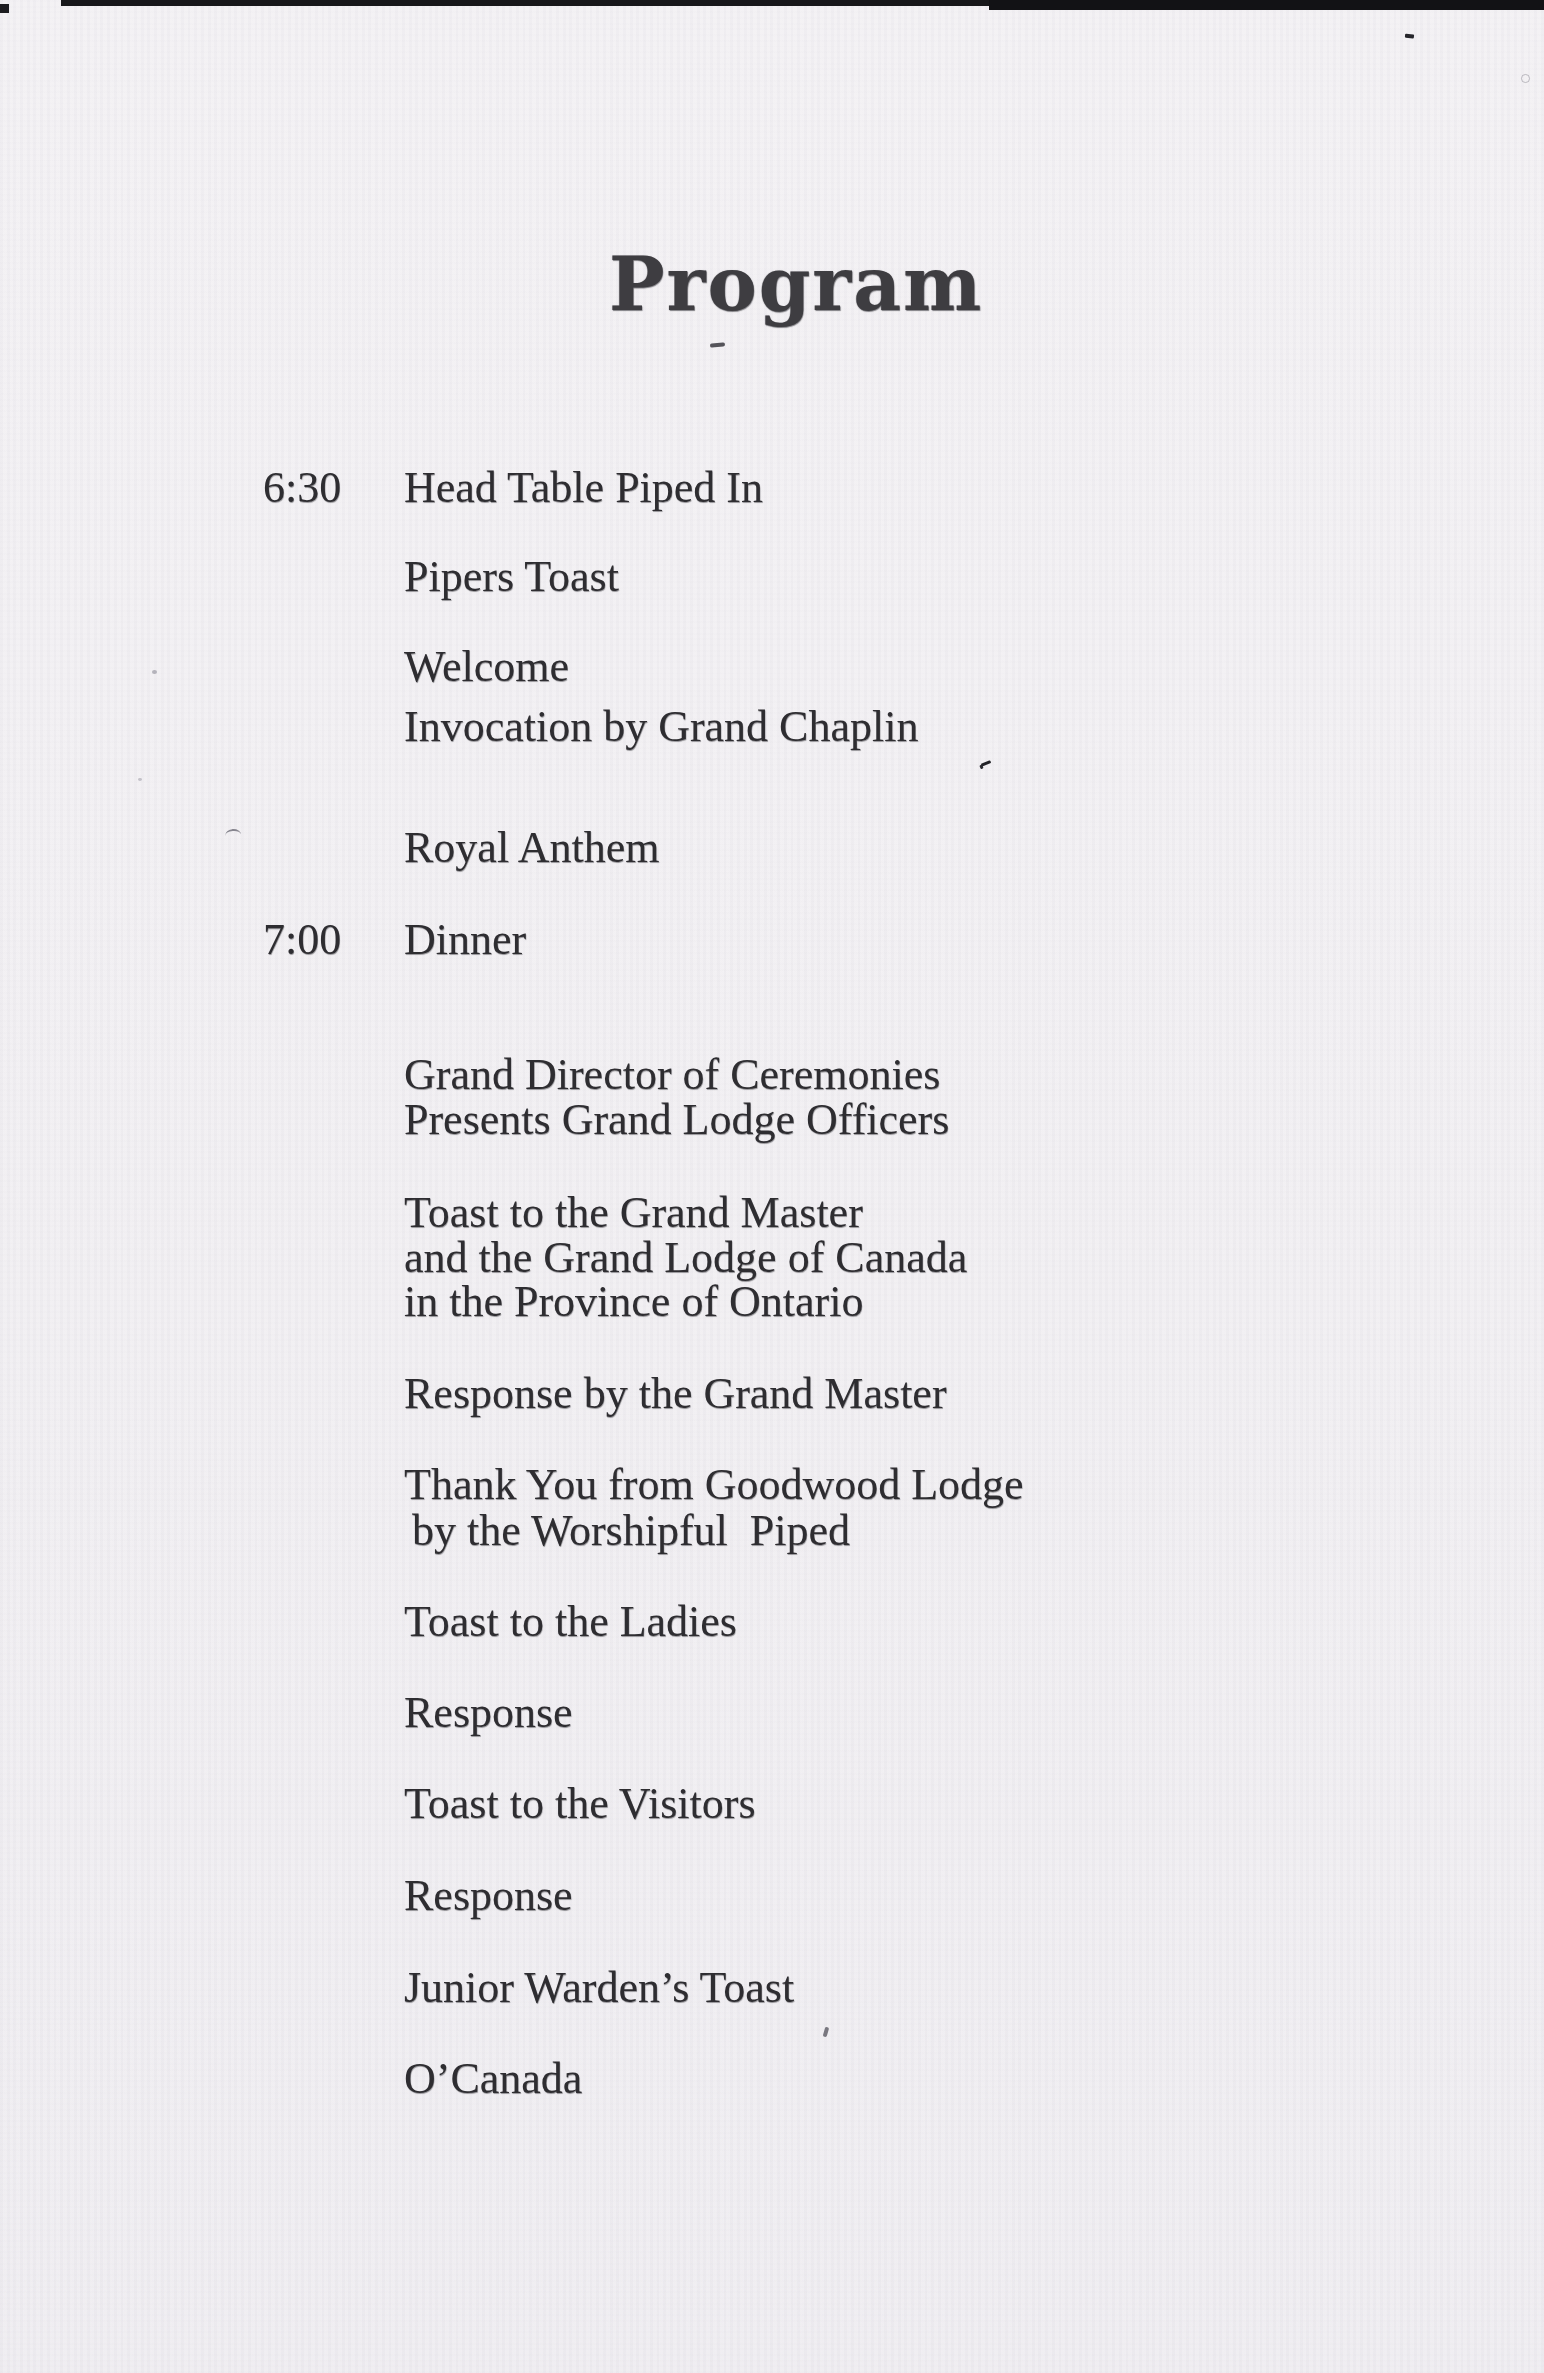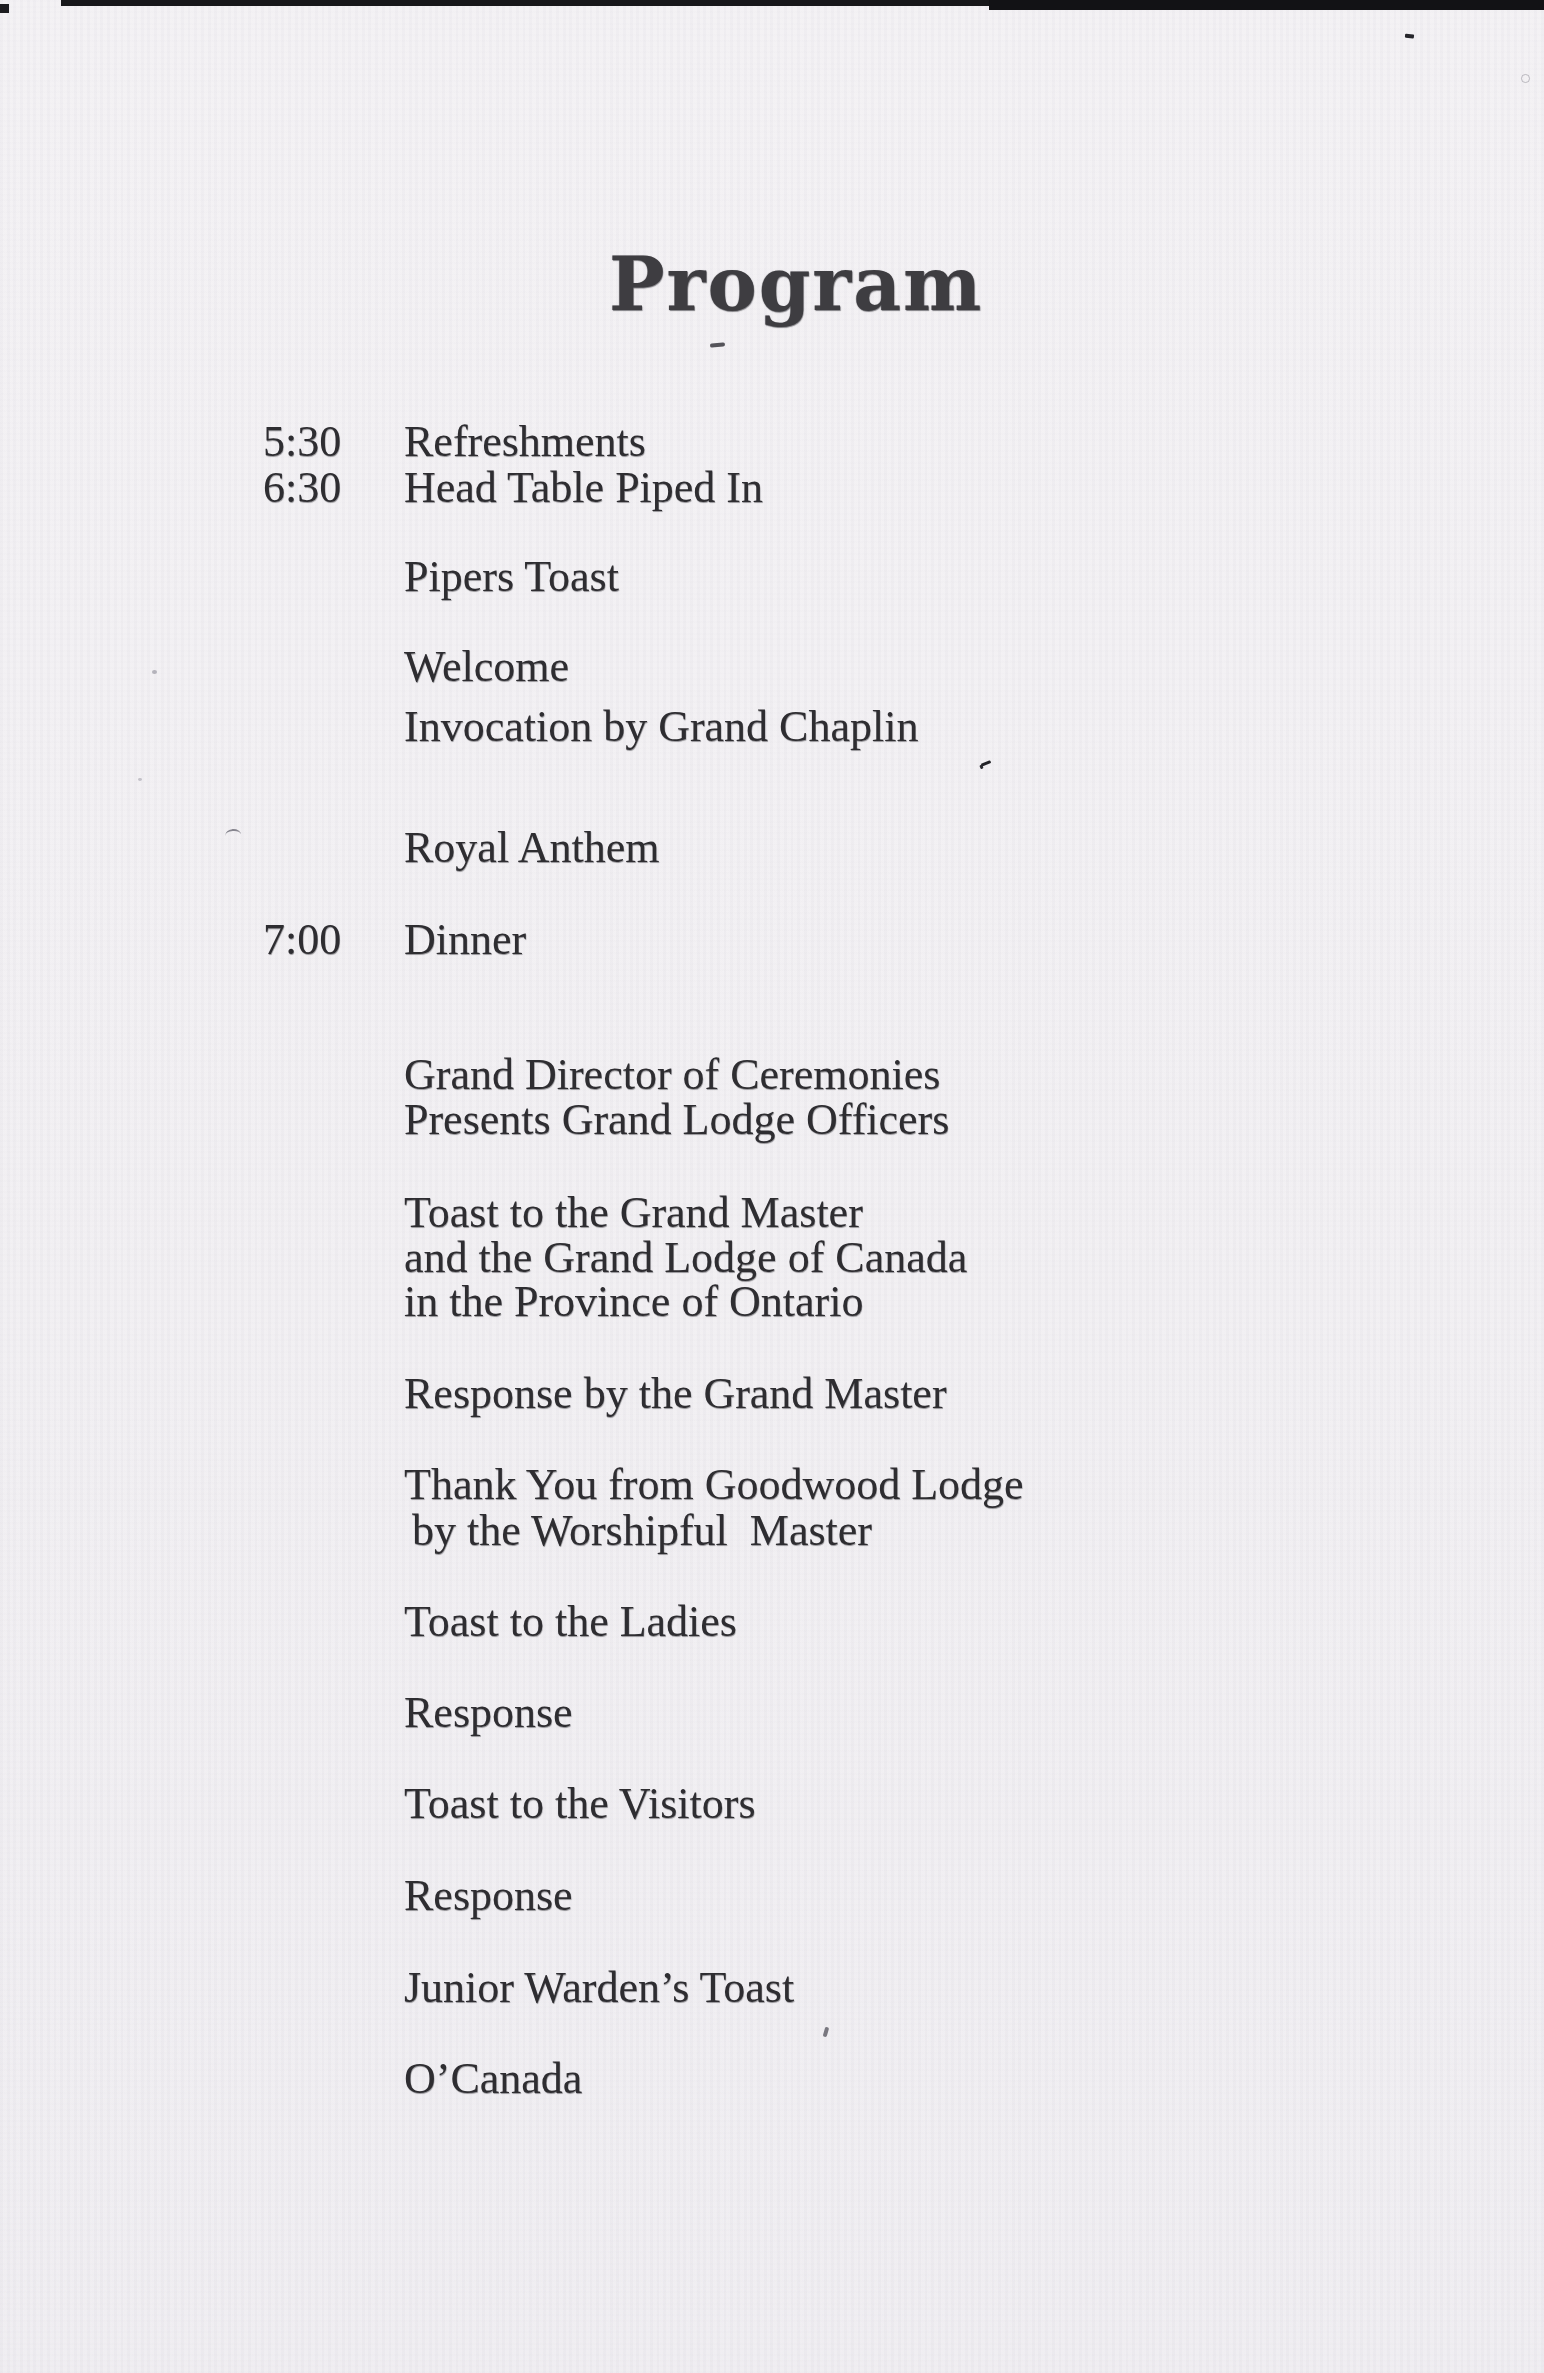--- a/index.html
+++ b/index.html
@@ -126,24 +126,20 @@
 <body>
 
 <div class="page">
 
   <div class="scan-strip-main"></div>
   <div class="scan-strip-thick"></div>
   <div class="scan-strip-notch"></div>
 
   <div class="title">Program</div>
 
-  <div class="line" style="top:419px">
-    <span class="time">5:30</span>
-    <span class="item">Refreshments</span>
-  </div>
   <div class="line" style="top:465px">
     <span class="time">6:30</span>
     <span class="item">Head Table Piped In</span>
   </div>
   <div class="line" style="top:554px">
     <span class="item">Pipers Toast</span>
   </div>
   <div class="line" style="top:644px">
     <span class="item">Welcome</span>
   </div>
@@ -176,21 +172,21 @@
   </div>
 
   <div class="line" style="top:1371px">
     <span class="item">Response by the Grand Master</span>
   </div>
 
   <div class="line" style="top:1462px">
     <span class="item">Thank You from Goodwood Lodge</span>
   </div>
   <div class="line" style="top:1508px">
-    <span class="item indent-sm">by the Worshipful  Master</span>
+    <span class="item indent-sm">by the Worshipful  Piped</span>
   </div>
 
   <div class="line" style="top:1599px">
     <span class="item">Toast to the Ladies</span>
   </div>
   <div class="line" style="top:1690px">
     <span class="item">Response</span>
   </div>
   <div class="line" style="top:1781px">
     <span class="item">Toast to the Visitors</span>

